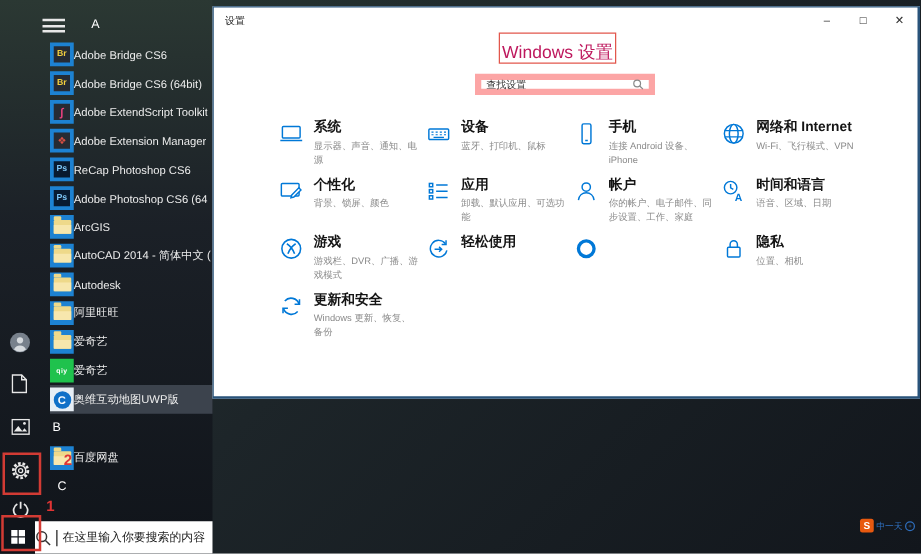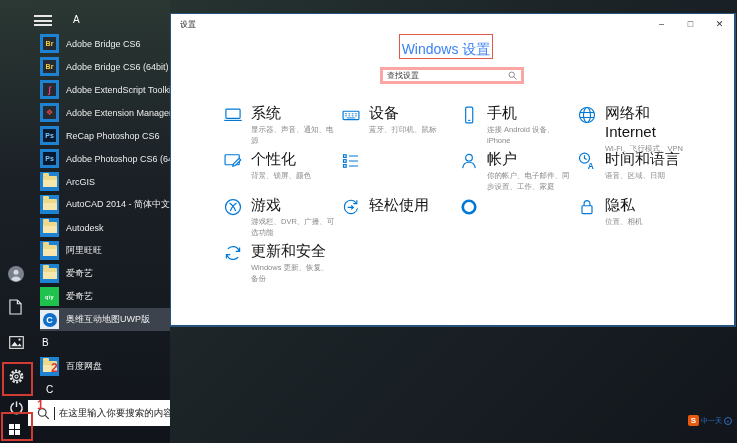--- a/index.html
+++ b/index.html
@@ -13,21 +13,21 @@
     background: linear-gradient(180deg, rgba(43,56,51,.97) 0%, rgba(27,32,39,.97) 40%, rgba(16,20,26,.98) 100%); }
   .hamburger { position:absolute; left:34px; top:15px; width:18px; height:11px;
     display:flex; flex-direction:column; justify-content:space-between; cursor:pointer; }
   .hamburger div { height:2px; background:#e8e8e8; }
 
   .app-list { position:absolute; left:40px; top:8px; width:130px; color:#ececec; }
   .sec-header { height:24px; line-height:24px; font-size:10px; color:#fff; }
   .sec-a { padding-left:33px; }
   .sec-b { padding-left:2px; }
   .sec-c { padding-left:6px; }
-  .app-item { height:23px; display:flex; align-items:center; gap:7px;
+  .app-item { height:23px; display:flex; align-items:center; gap:0;
     font-size:9px; white-space:nowrap; overflow:hidden; cursor:pointer; }
   .app-item.selected { background:#3c434d; }
   .tile { width:19px; height:19px; flex:0 0 19px; background:#1d82d2;
     display:flex; align-items:center; justify-content:center; }
   .tile-inner { width:13px; height:13px; background:#262b33; color:#f4d03f;
     font-size:7px; font-weight:bold; display:flex; align-items:center; justify-content:center; }
   .tile-inner.ps { background:#081a30; color:#7cc4f5; }
   .tile-inner.est { color:#e8417e; font-size:9px; }
   .tile-inner.em  { color:#d94f43; font-size:8px; }
   .folder { width:14px; height:11px; background:#eed98a; border-radius:1px; position:relative; }
@@ -43,51 +43,51 @@
   .app-label { overflow:hidden; }
 
   
   .rail-icon { position:absolute; left:8px; cursor:pointer; }
   .start-btn { position:absolute; left:0; top:415px; width:28px; height:28px;
     background:#10141a; display:flex; align-items:center; justify-content:center; cursor:pointer; z-index:6; }
   .win-logo { display:grid; grid-template-columns:5px 5px; grid-template-rows:5px 5px; gap:1px; }
   .win-logo div { background:#fff; }
 
   
-  .task-search { position:absolute; left:28px; top:400px; width:142px; height:26px;
-    background:#fff; display:flex; align-items:center; gap:4px; padding-left:9px; z-index:5; }
+  .task-search { position:absolute; left:28px; top:417px; width:142px; height:26px;
+    background:#fff; display:flex; align-items:center; gap:4px; z-index:5; }
   .caret { width:1px; height:13px; background:#222; }
   .task-search-text { font-size:9.5px; color:#1a1a1a; white-space:nowrap; overflow:hidden; }
 
   
   .anno-box { position:absolute; border:2px solid #d23b34; z-index:7; pointer-events:none; }
   .anno-num { position:absolute; color:#e03434; font-size:12px; font-weight:bold; z-index:8; }
 
   
-  .win { position:absolute; left:170px; top:13px; width:566px; height:314px;
+  .win { position:absolute; left:170px; top:5px; width:566px; height:314px;
     background:#fff; border:1px solid #29537a; border-right-width:2px; border-bottom-width:2px; }
   .titlebar { position:relative; height:20px; }
   .win-title { position:absolute; left:9px; top:5px; font-size:8px; color:#222; }
   .controls { position:absolute; right:0; top:0; display:flex; }
   .ctrl { width:29px; height:20px; display:flex; align-items:center; justify-content:center;
     font-size:9px; color:#333; cursor:pointer; }
   .page-title { position:absolute; left:0; top:27px; width:550px; text-align:center;
-    font-size:14px; color:#3b82f6; }
+    font-size:14px; color:#be185d; }
   .anno-title { position:absolute; left:228px; top:20px; width:94px; height:25px;
     border:1px solid #e2574c; z-index:3; pointer-events:none; }
   .search-field { position:absolute; left:209px; top:53px; width:144px; height:17px;
-    border:3px solid #fca5a5; display:flex; align-items:center; gap:3px; padding:0 4px;
+    border:5px solid #fca5a5; display:flex; align-items:center; gap:3px; padding:0 4px;
     font-size:8px; color:#333; background:#fff; cursor:text; }
   .search-field .ph { flex:1; white-space:nowrap; overflow:hidden; }
 
   .grid { position:absolute; left:52px; top:90px;
     display:grid; grid-template-columns:repeat(4,118px); grid-auto-rows:46px; }
   .cat { display:flex; gap:8px; align-items:flex-start; padding-right:6px; cursor:pointer; }
   .cat svg { flex:0 0 20px; margin-top:1px; }
-  .cat-title { font-size:15px; font-weight:normal; color:#141414; line-height:1.25; }
+  .cat-title { font-size:11px; font-weight:bold; color:#141414; line-height:1.25; }
   .cat-sub { font-size:7.5px; color:#8a8a8a; line-height:1.45; margin-top:2px; }
 
   
   .watermark { position:absolute; right:5px; bottom:17px; display:flex; align-items:center;
     gap:2px; z-index:4; }
   .wm-badge { width:11px; height:11px; background:#e8590f; color:#fff; border-radius:2px;
     font-size:8px; font-weight:bold; display:flex; align-items:center; justify-content:center; }
   .wm-text { font-size:7px; color:#2f6fbe; }
   .wm-circle { width:8px; height:8px; border:1px solid #2f6fbe; border-radius:50%;
     display:flex; align-items:center; justify-content:center; font-size:5px; color:#2f6fbe; }
@@ -334,20 +334,24 @@
           </div>
       </div>
 
       <div class="cat">
         <svg width="20" height="20" viewBox="0 0 24 24" fill="none" stroke="#0078d7" stroke-width="1.4">
             <rect x="3" y="4.5" width="3.2" height="3.2"></rect>
             <rect x="3" y="10.4" width="3.2" height="3.2"></rect>
             <rect x="3" y="16.3" width="3.2" height="3.2"></rect>
             <path d="M9.5 6h11M9.5 12h11M9.5 18h11"></path>
           </svg>
+        <div>
+            <div class="cat-title">应用</div>
+            <div class="cat-sub">卸载、默认应用、可选功能</div>
+          </div>
       </div>
 
       <div class="cat">
         <svg width="20" height="20" viewBox="0 0 24 24" fill="none" stroke="#0078d7" stroke-width="1.4">
             <circle cx="12" cy="8" r="4"></circle>
             <path d="M4.5 20.5c.5-4.2 3.6-7 7.5-7s7 2.8 7.5 7"></path>
           </svg>
         <div>
             <div class="cat-title">帐户</div>
             <div class="cat-sub">你的帐户、电子邮件、同步设置、工作、家庭</div>
@@ -366,21 +370,21 @@
           </div>
       </div>
 
       <div class="cat">
         <svg width="20" height="20" viewBox="0 0 24 24" fill="none" stroke="#0078d7" stroke-width="1.5">
             <circle cx="12" cy="12" r="9"></circle>
             <path d="M7.8 7.2c2.6 1.6 5.8 5.4 7.4 9.6M16.2 7.2c-2.6 1.6-5.8 5.4-7.4 9.6"></path>
           </svg>
         <div>
             <div class="cat-title">游戏</div>
-            <div class="cat-sub">游戏栏、DVR、广播、可选功能</div>
+            <div class="cat-sub">游戏栏、DVR、广播、游戏模式</div>
           </div>
       </div>
 
       <div class="cat">
         <svg width="20" height="20" viewBox="0 0 24 24" fill="none" stroke="#0078d7" stroke-width="1.4">
             <path d="M19.8 13.5a8 8 0 1 1-1.4-6.3"></path>
             <path d="M19 3.8v4.2h-4.2"></path>
             <path d="M8 12.5h6.5M12.3 10.2l2.5 2.3-2.5 2.3"></path>
           </svg>
         <div>

